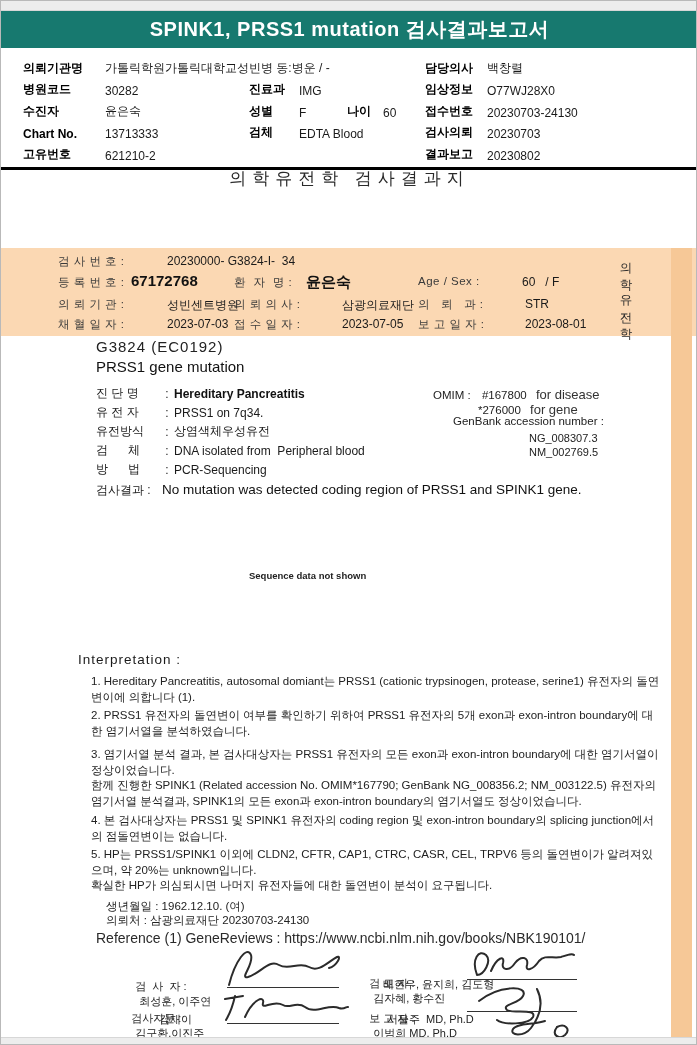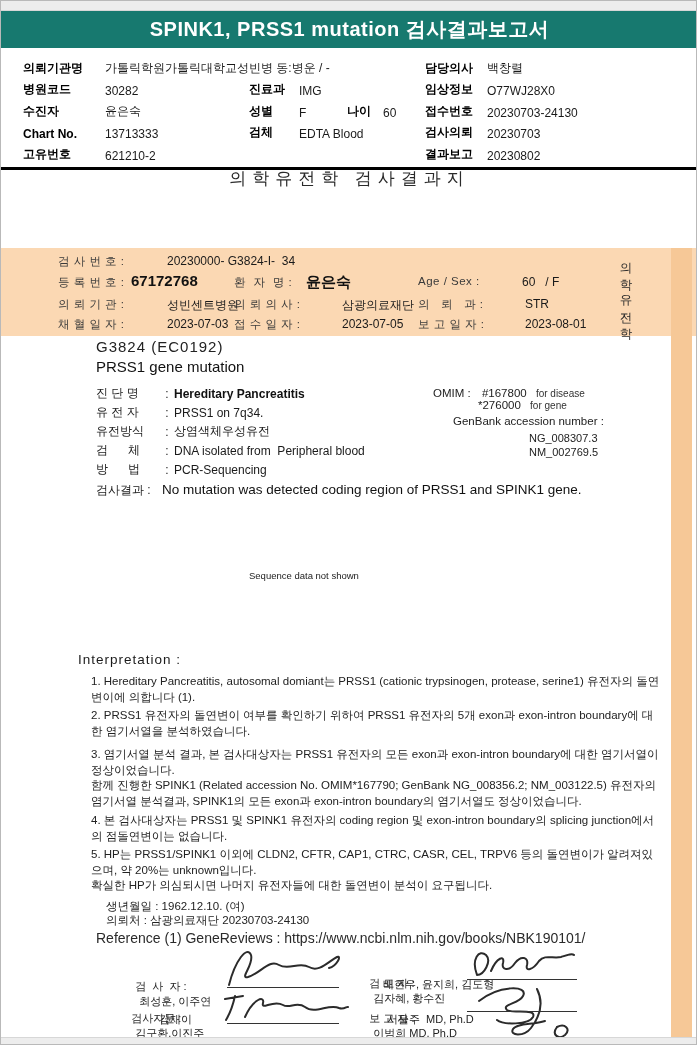--- a/index.html
+++ b/index.html
@@ -47,29 +47,29 @@
   .test-name { left:95px; top:357px; font-size:15px; font-weight:normal; color:#111; }
   .test-rows { left:95px; top:383px; width:340px; font-size:12px; }
   .trow { display:flex; height:19px; align-items:center; }
   .tlabel { width:64px; white-space:pre; color:#222; }
   .tcolon { width:14px; text-align:center; color:#222; }
   .tvalue { white-space:pre; color:#1a1a1a; }
   .tvalue.bold { font-weight:bold; color:#111; }
 
   .omim { left:432px; top:386px; width:240px; font-size:11.5px; color:#222; }
   .omim-line2 { margin-left:45px; }
-  .omim .note { font-size:10px; color:#333; margin-left:6px; }
+  .omim .note { font-size:13px; color:#333; margin-left:6px; }
   .genbank-label { left:452px; top:414px; font-size:11.5px; color:#222; }
   .genbank-nums { left:528px; top:430px; font-size:11px; line-height:14px; color:#222; }
 
   .result-row { left:95px; top:481px; display:flex; font-size:12px; }
   .result-label { white-space:pre; color:#222; width:64px; }
   .result-value { font-size:13.5px; color:#111; margin-left:2px; }
 
-  .seq-note { left:248px; top:569px; font-size:9.5px; font-weight:normal; color:#222; }
+  .seq-note { left:248px; top:569px; font-size:9.5px; font-weight:bold; color:#222; }
 
   .interp-title { left:77px; top:651px; font-size:13.5px; color:#1a1a1a; letter-spacing:1px; }
   .ipara { position:absolute; left:90px; width:572px; font-size:11.5px; line-height:15.5px; color:#222; white-space:pre-line; }
   .meta-line { position:absolute; left:105px; font-size:11.5px; color:#222; }
   .ref-line { position:absolute; left:95px; font-size:14px; color:#2a2a2a; }
 
   
   .sig-label { position:absolute; font-size:11px; color:#222; white-space:pre; }
   .sig-rule { position:absolute; height:0; border-top:1.5px solid #333; }
   .sig-svg { position:absolute; }

